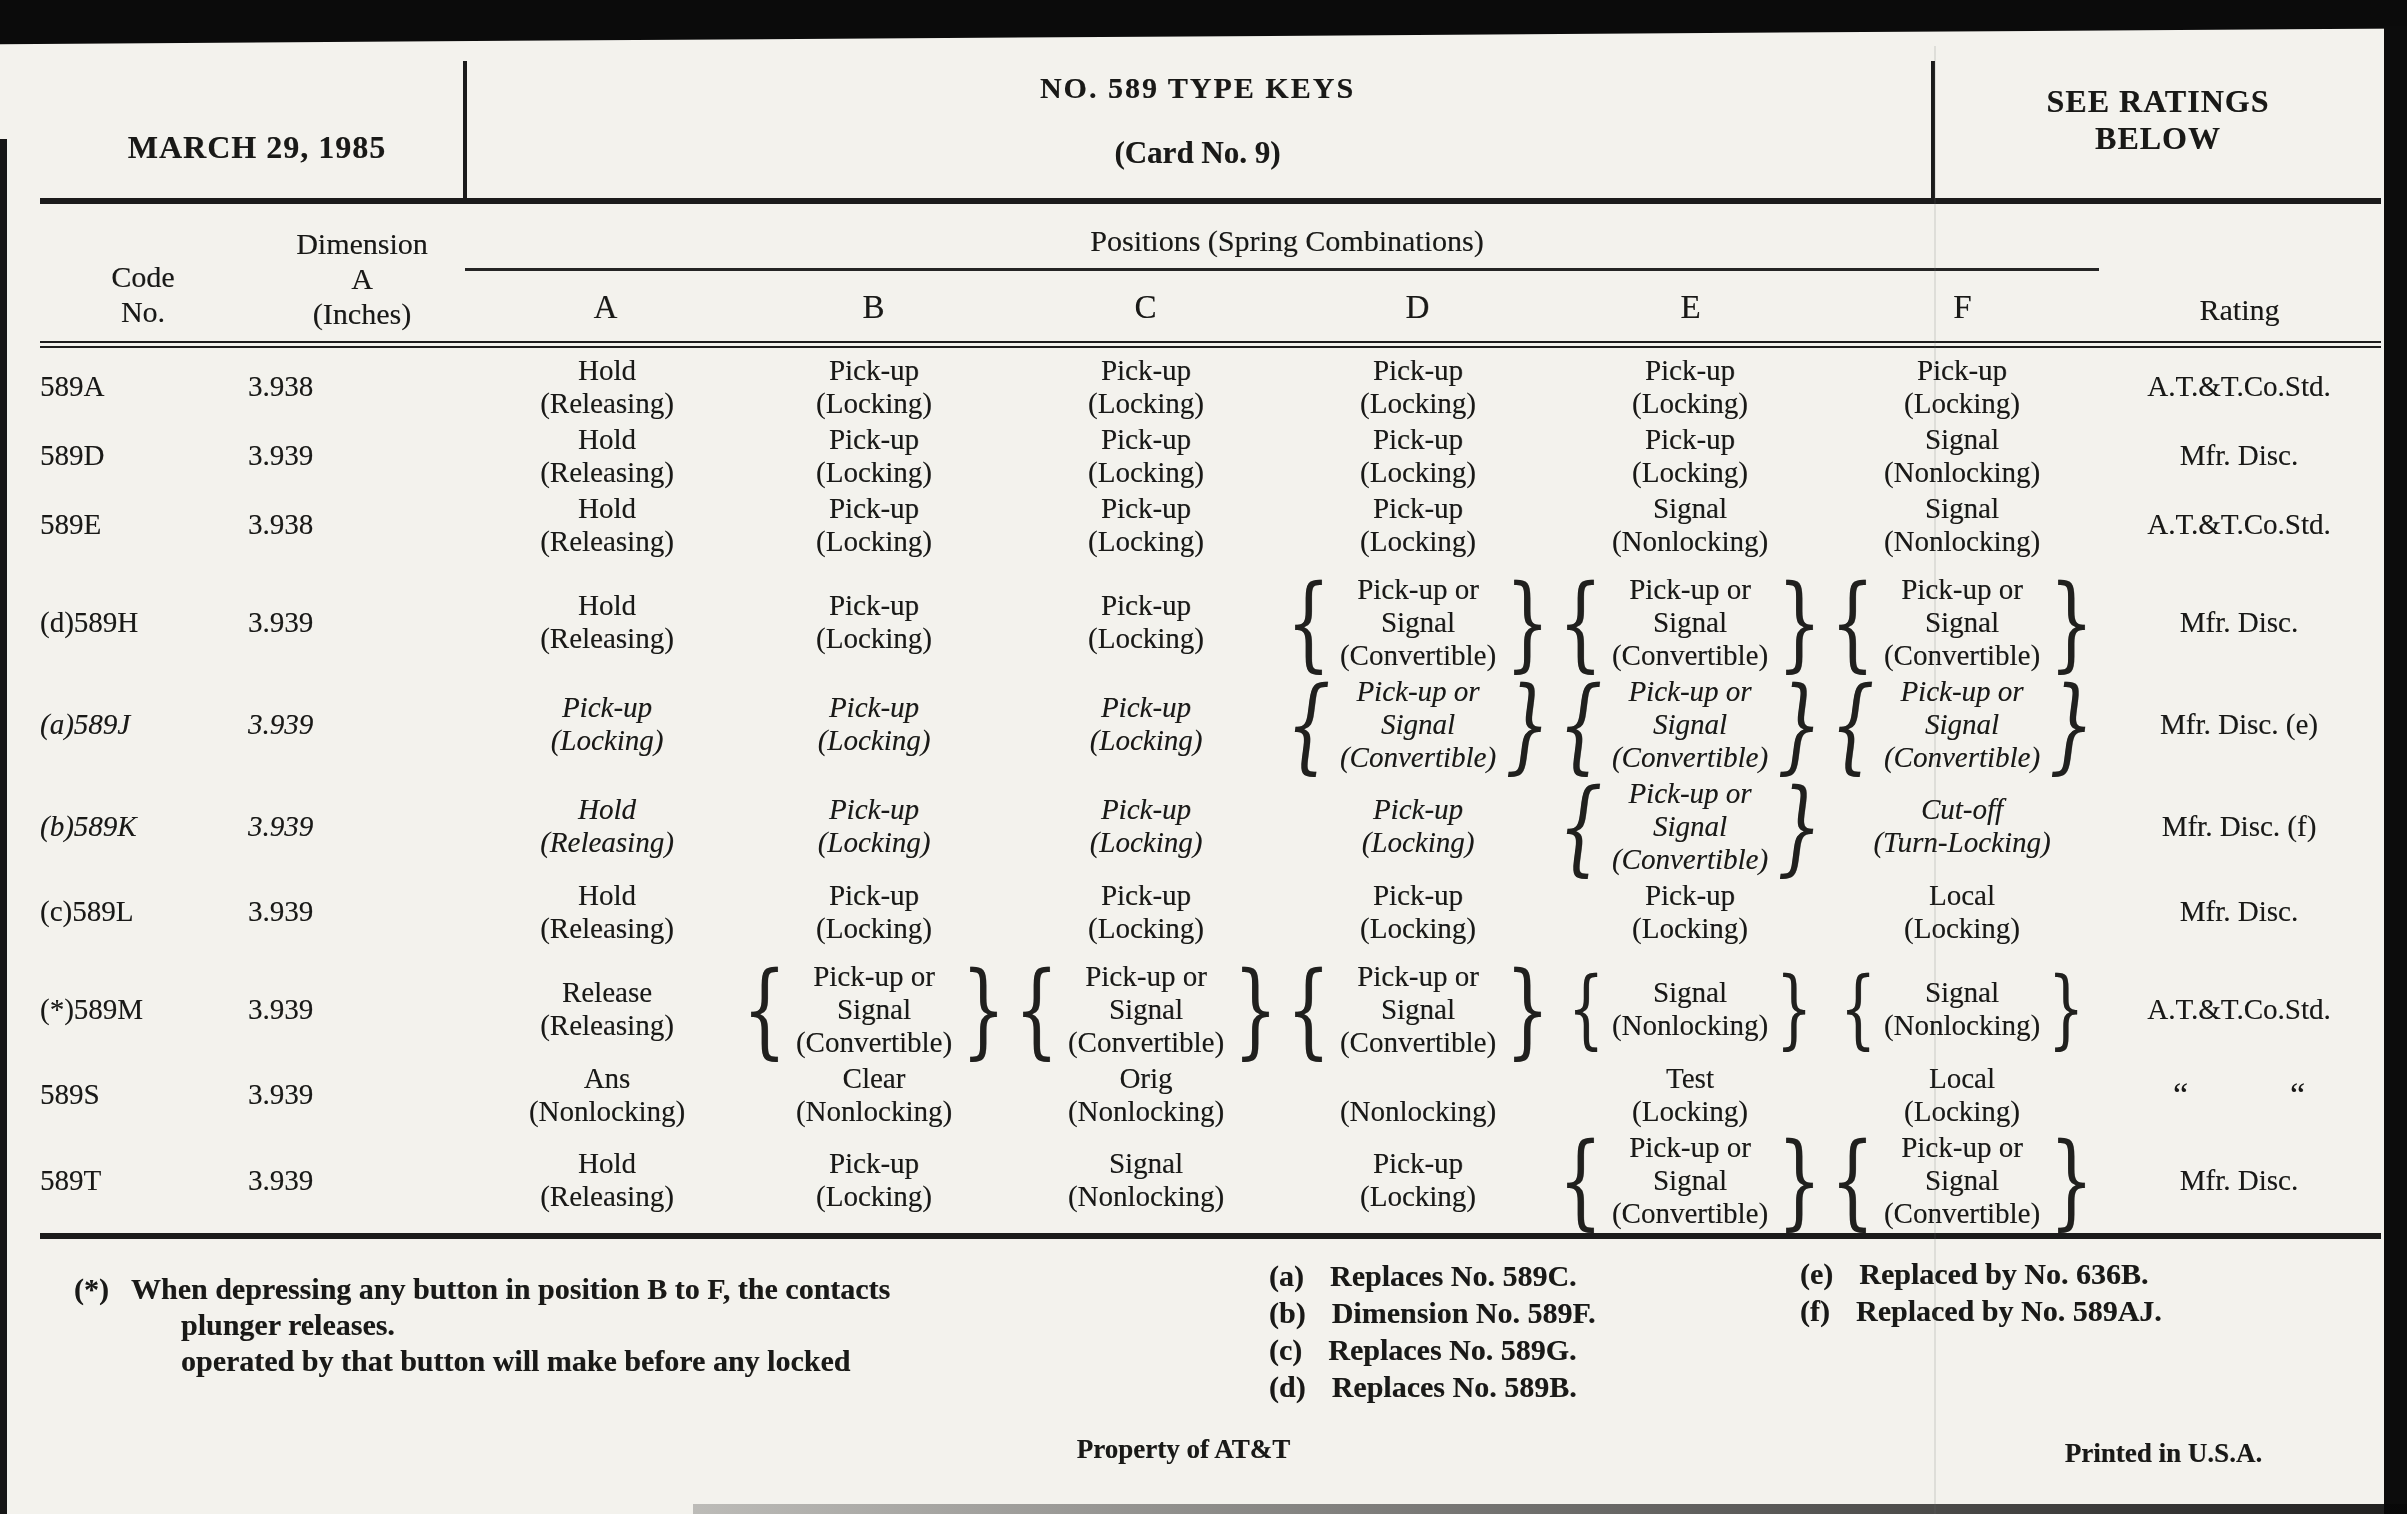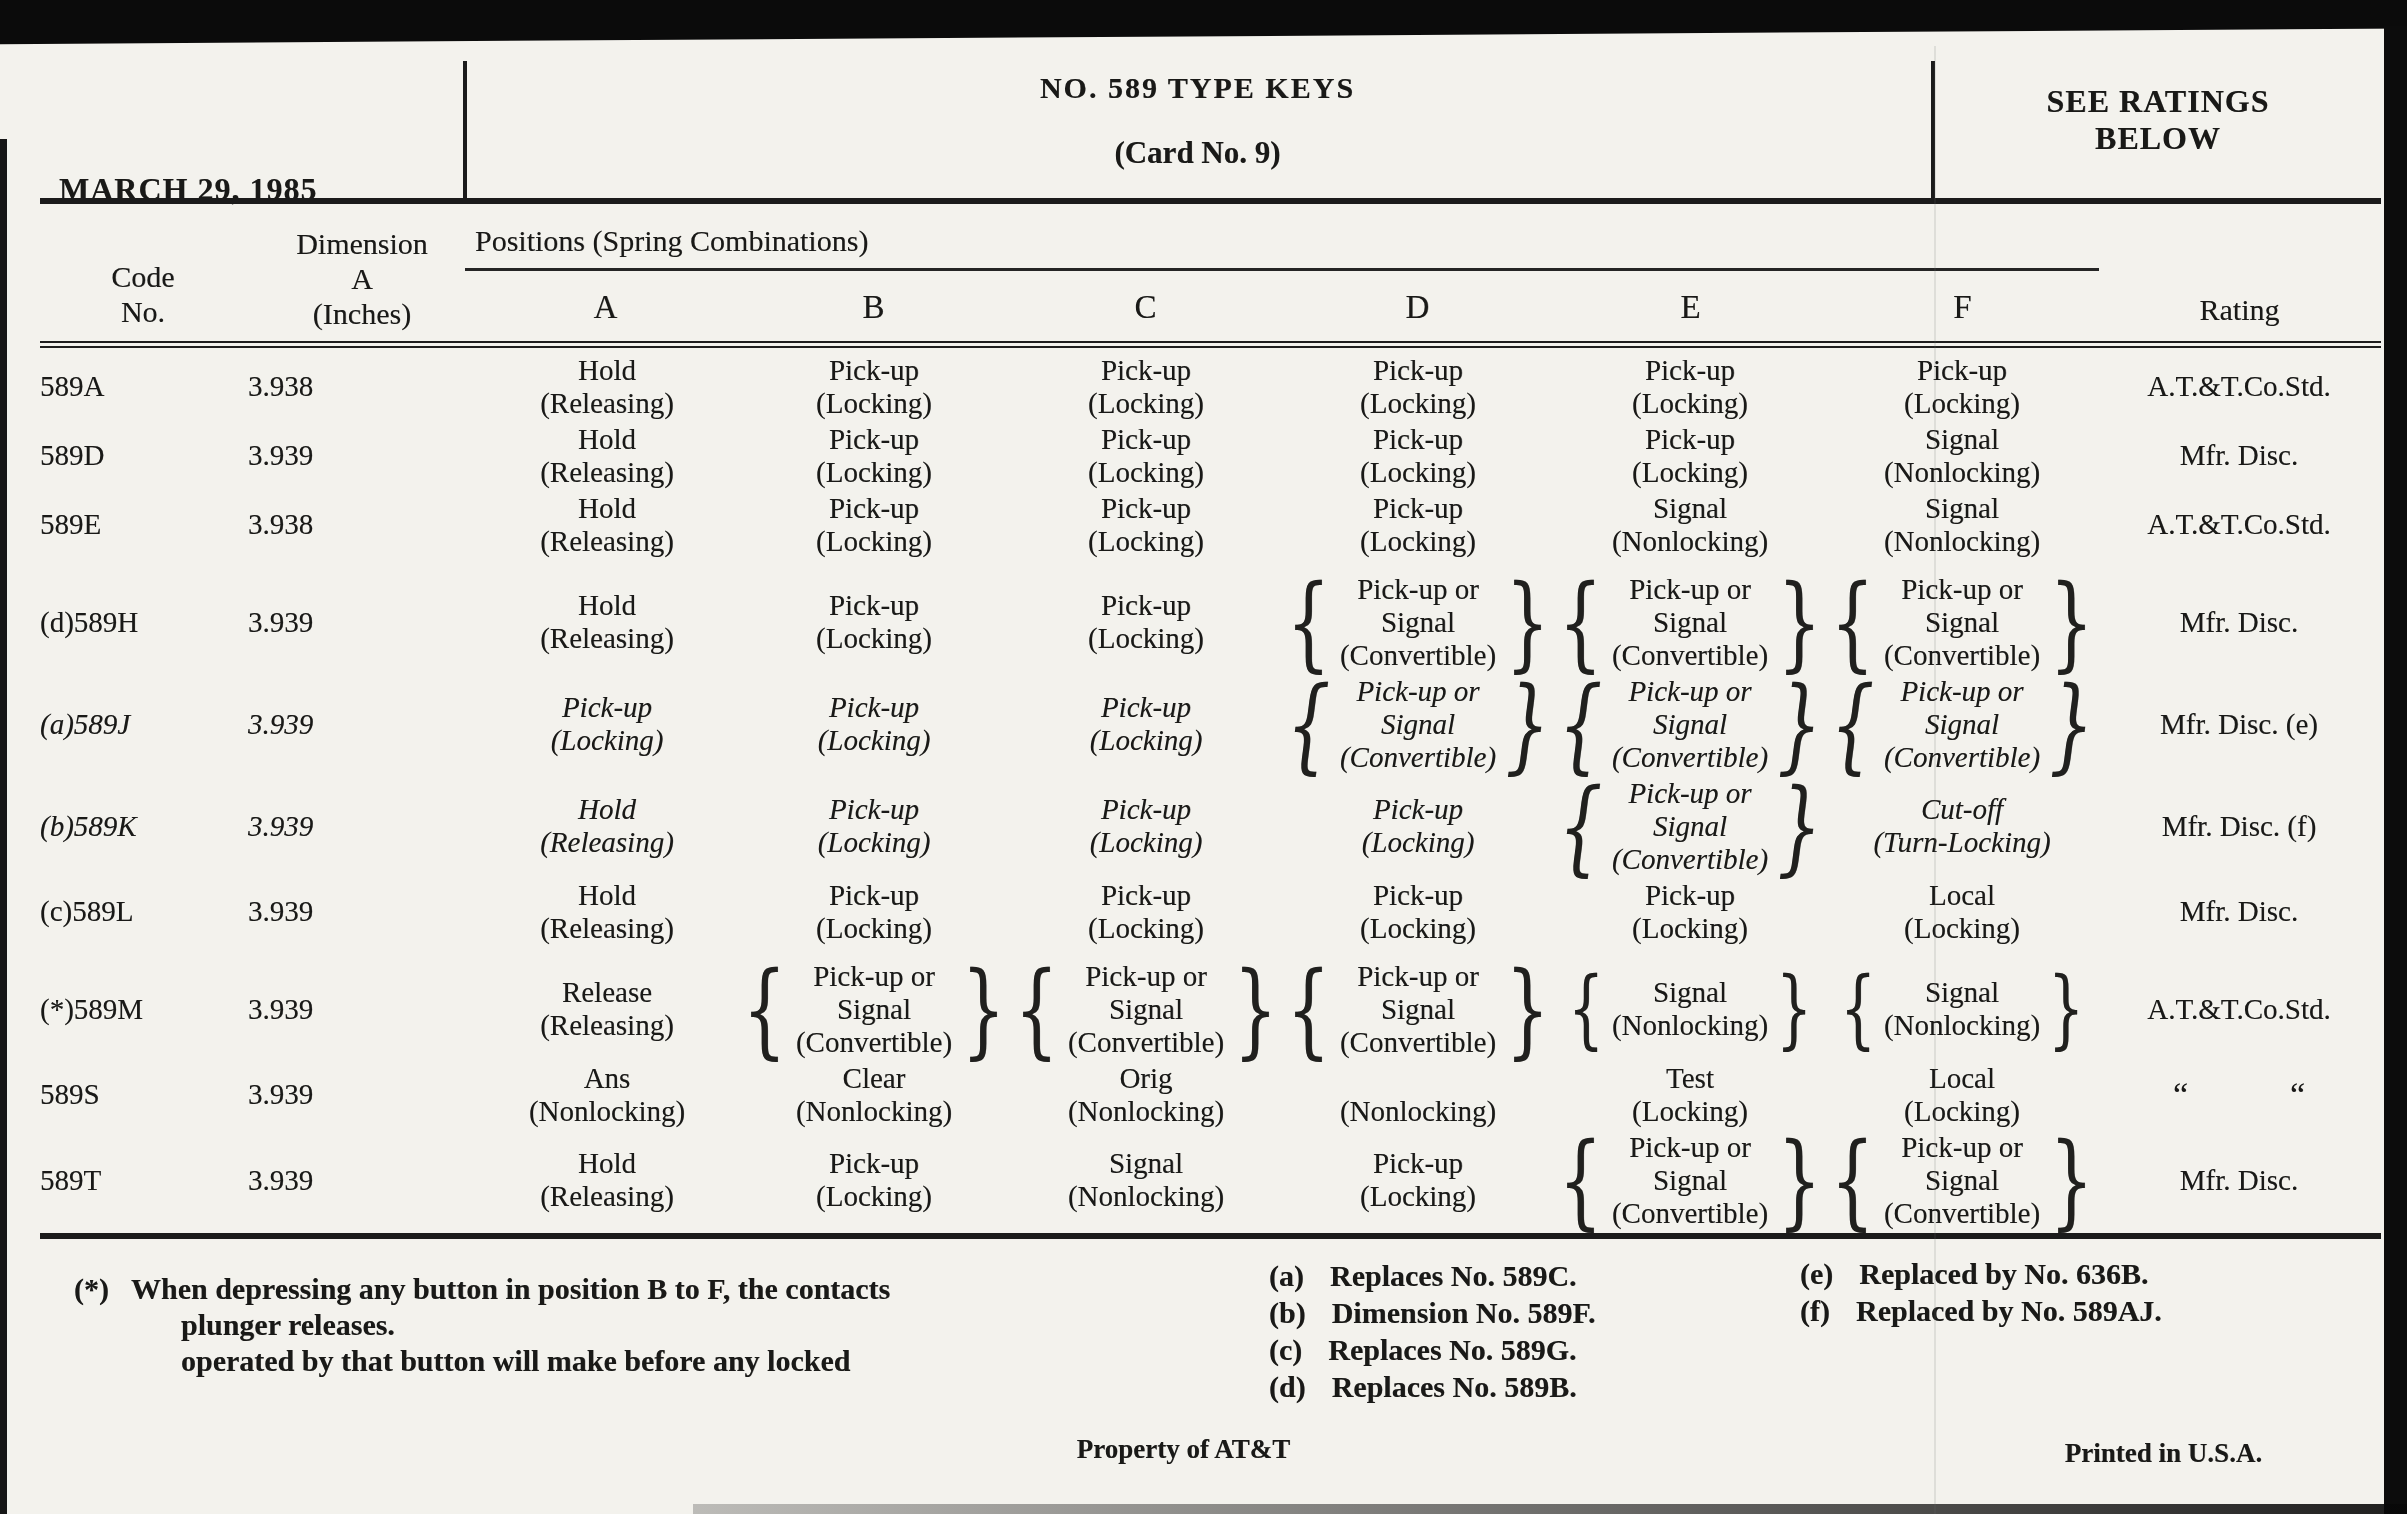--- a/index.html
+++ b/index.html
@@ -12,32 +12,32 @@
             clip-path:polygon(0 0,100% 0,100% 62%,0 96%);}
   .scan-right{position:absolute;top:26px;right:0;width:24px;height:1489px;background:#0c0c0c;}
   .scan-left{position:absolute;top:139px;left:0;width:7px;height:1376px;background:#161616;}
   .scan-bottom{position:absolute;bottom:0;left:693px;right:0;height:11px;
                background:linear-gradient(to right,rgba(25,25,25,.25),rgba(8,8,8,.9));}
   .fold{position:absolute;top:46px;left:1934px;width:2px;height:1469px;background:rgba(110,110,110,.15);}
   
   .v-rule{position:absolute;width:4px;background:#1b1b1b;}
   .v1{left:463px;top:61px;height:139px;}
   .v2{left:1931px;top:61px;height:139px;}
-  .date{position:absolute;left:59px;top:129px;width:396px;
-        font-size:32px;font-weight:bold;letter-spacing:1px;margin-top:42px;}
+  .date{position:absolute;left:59px;top:129px;width:396px;text-align:center;
+        font-size:32px;font-weight:bold;letter-spacing:1px;}
   .title{position:absolute;left:475px;top:71px;width:1445px;text-align:center;
          font-size:30px;font-weight:bold;letter-spacing:2px;}
   .subtitle{position:absolute;left:475px;top:135px;width:1445px;text-align:center;
             font-size:31px;font-weight:bold;}
   .see-ratings{position:absolute;left:1950px;top:83px;width:416px;text-align:center;
                font-size:32px;font-weight:bold;line-height:37px;letter-spacing:1px;}
   .h-rule{position:absolute;left:40px;width:2341px;background:#1b1b1b;}
   .r-header{top:198px;height:6px;}
   .r-bottom{top:1233px;height:6px;}
-  .positions-title{position:absolute;left:475px;top:224px;width:1624px;text-align:left;font-size:30px;}
+  .positions-title{position:absolute;left:475px;top:224px;width:1624px;text-align:center;font-size:30px;}
   .positions-underline{position:absolute;left:465px;top:268px;width:1634px;height:3px;background:#252525;}
   .code-label{position:absolute;left:59px;top:259px;width:168px;text-align:center;
               font-size:30px;line-height:35px;}
   .dim-label{position:absolute;left:248px;top:226px;width:228px;text-align:center;
              font-size:30px;line-height:35px;}
   .pos-letter{position:absolute;top:289px;width:119px;text-align:center;font-size:33px;}
   .rating-label{position:absolute;left:2138px;top:293px;width:203px;text-align:center;font-size:30px;}
   .dbl-rule{position:absolute;left:40px;top:341px;width:2341px;height:7px;
             border-top:2px solid #1e1e1e;border-bottom:2px solid #1e1e1e;box-sizing:border-box;}
   

